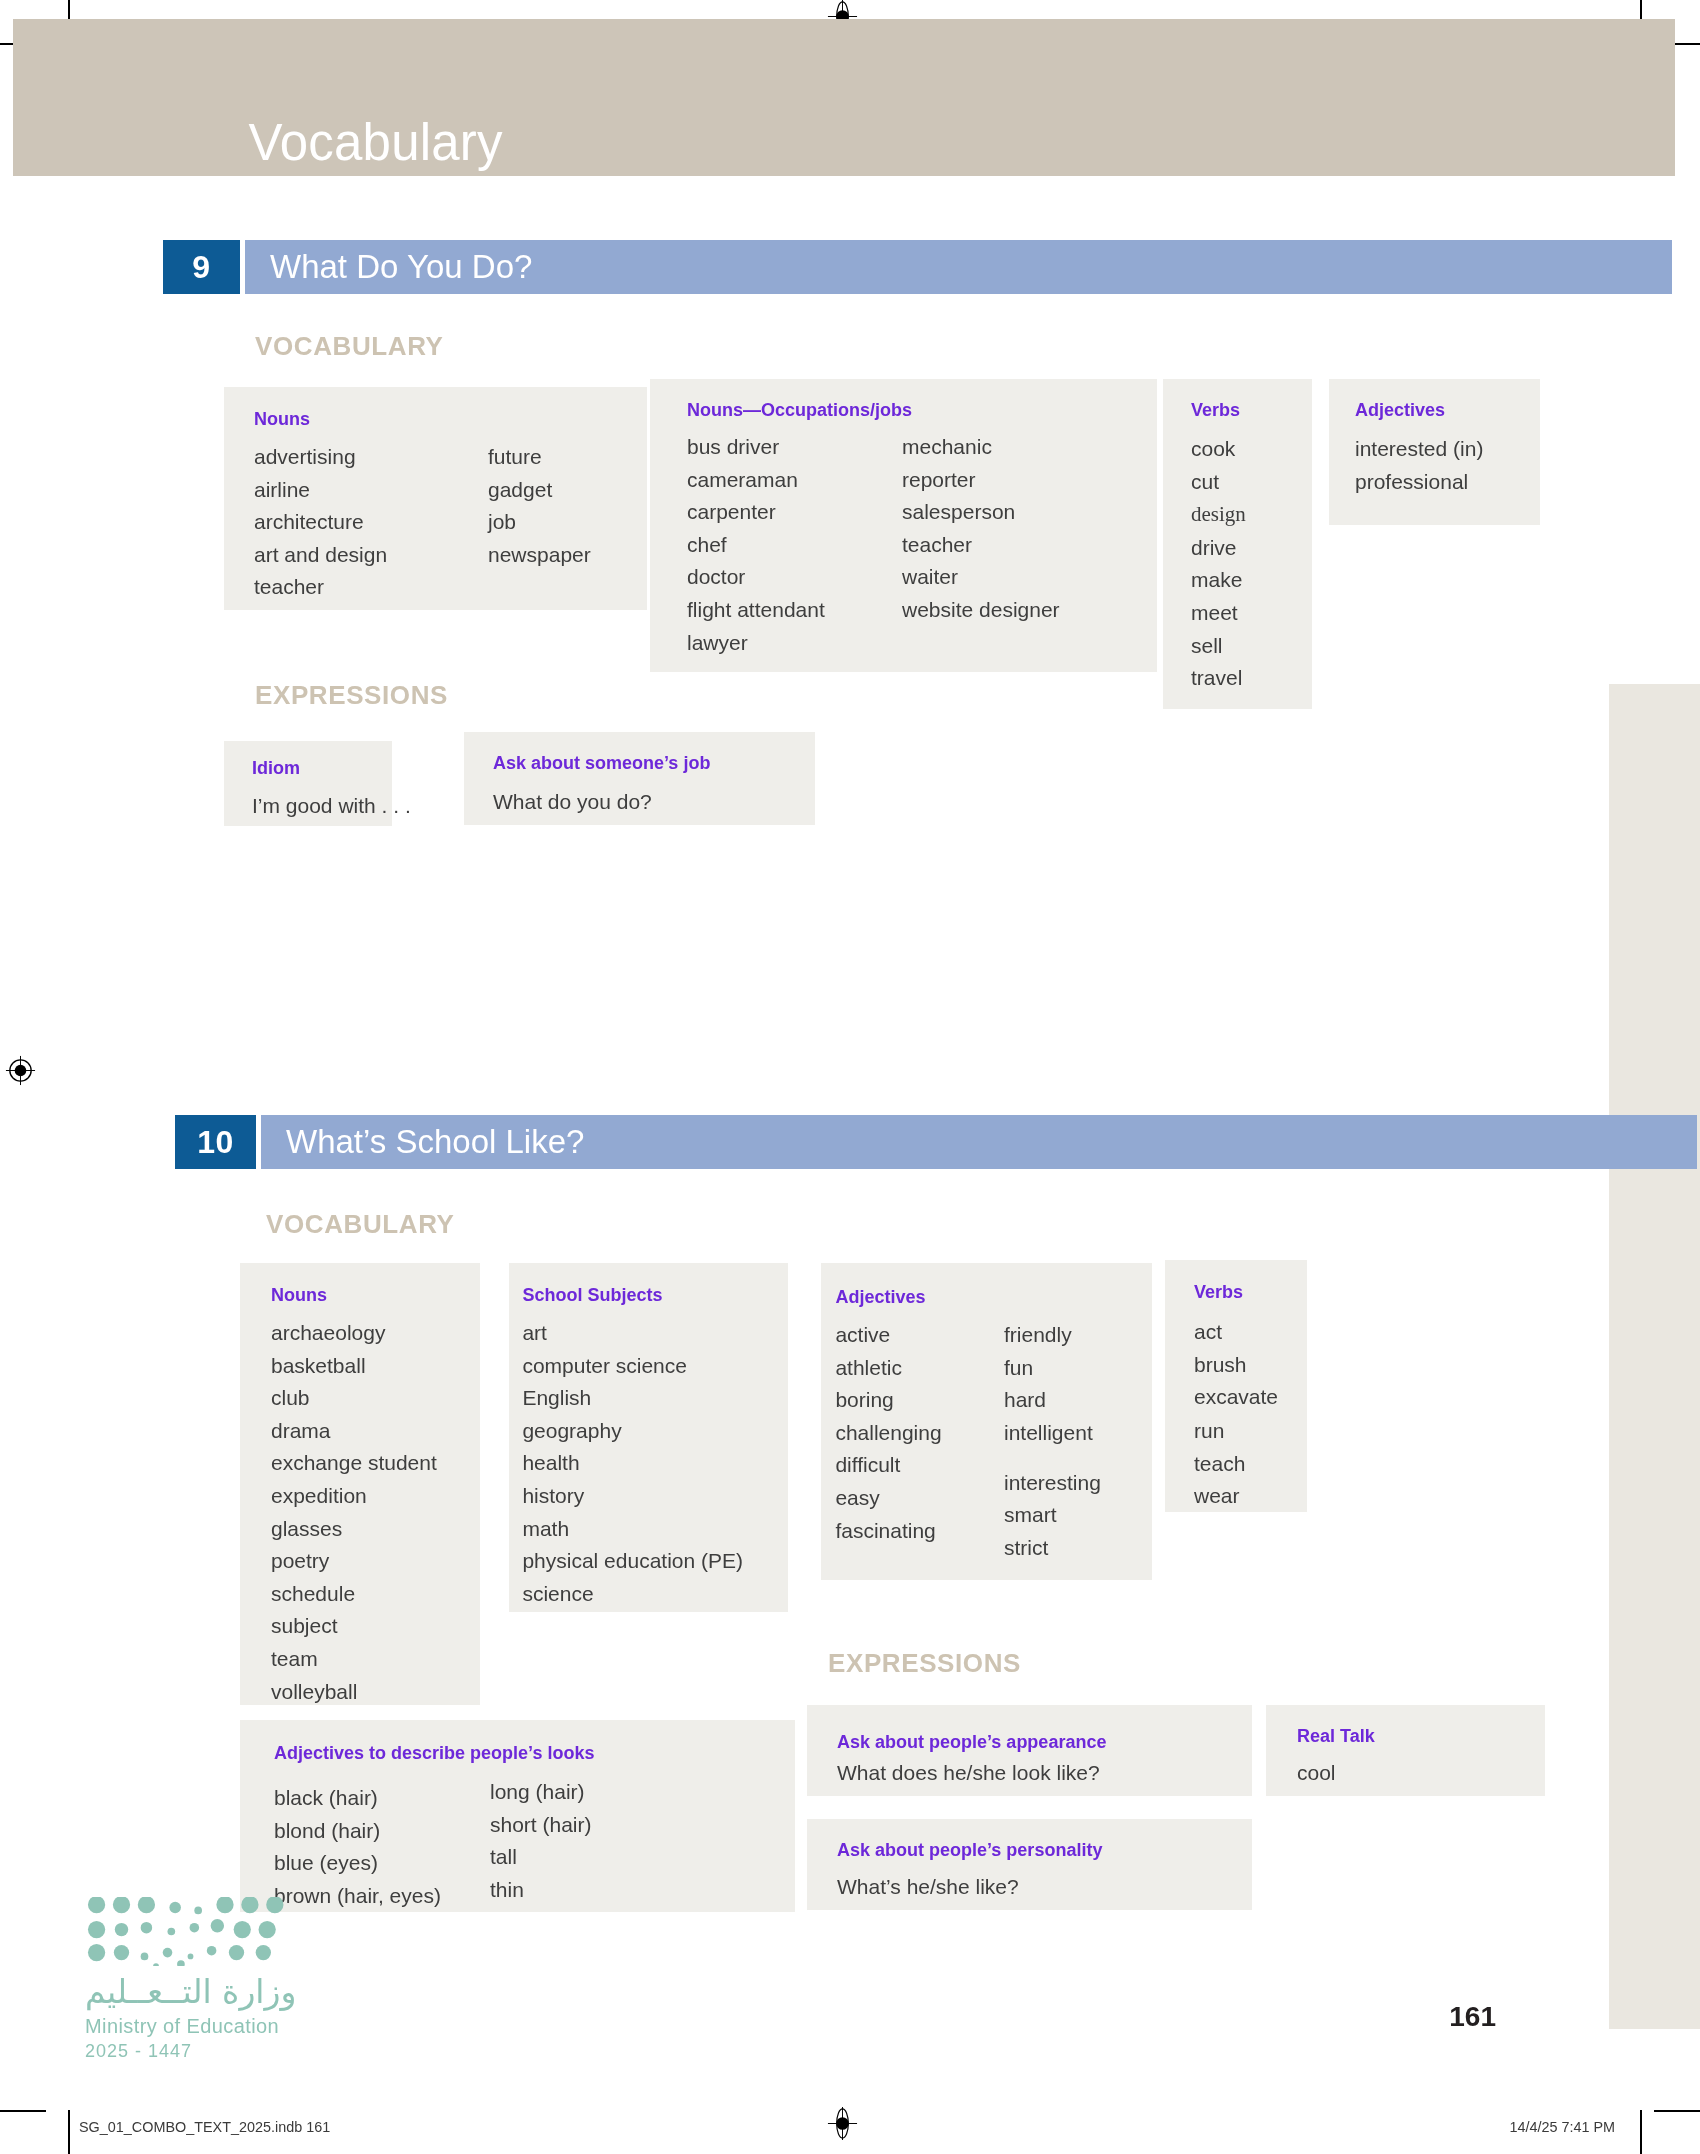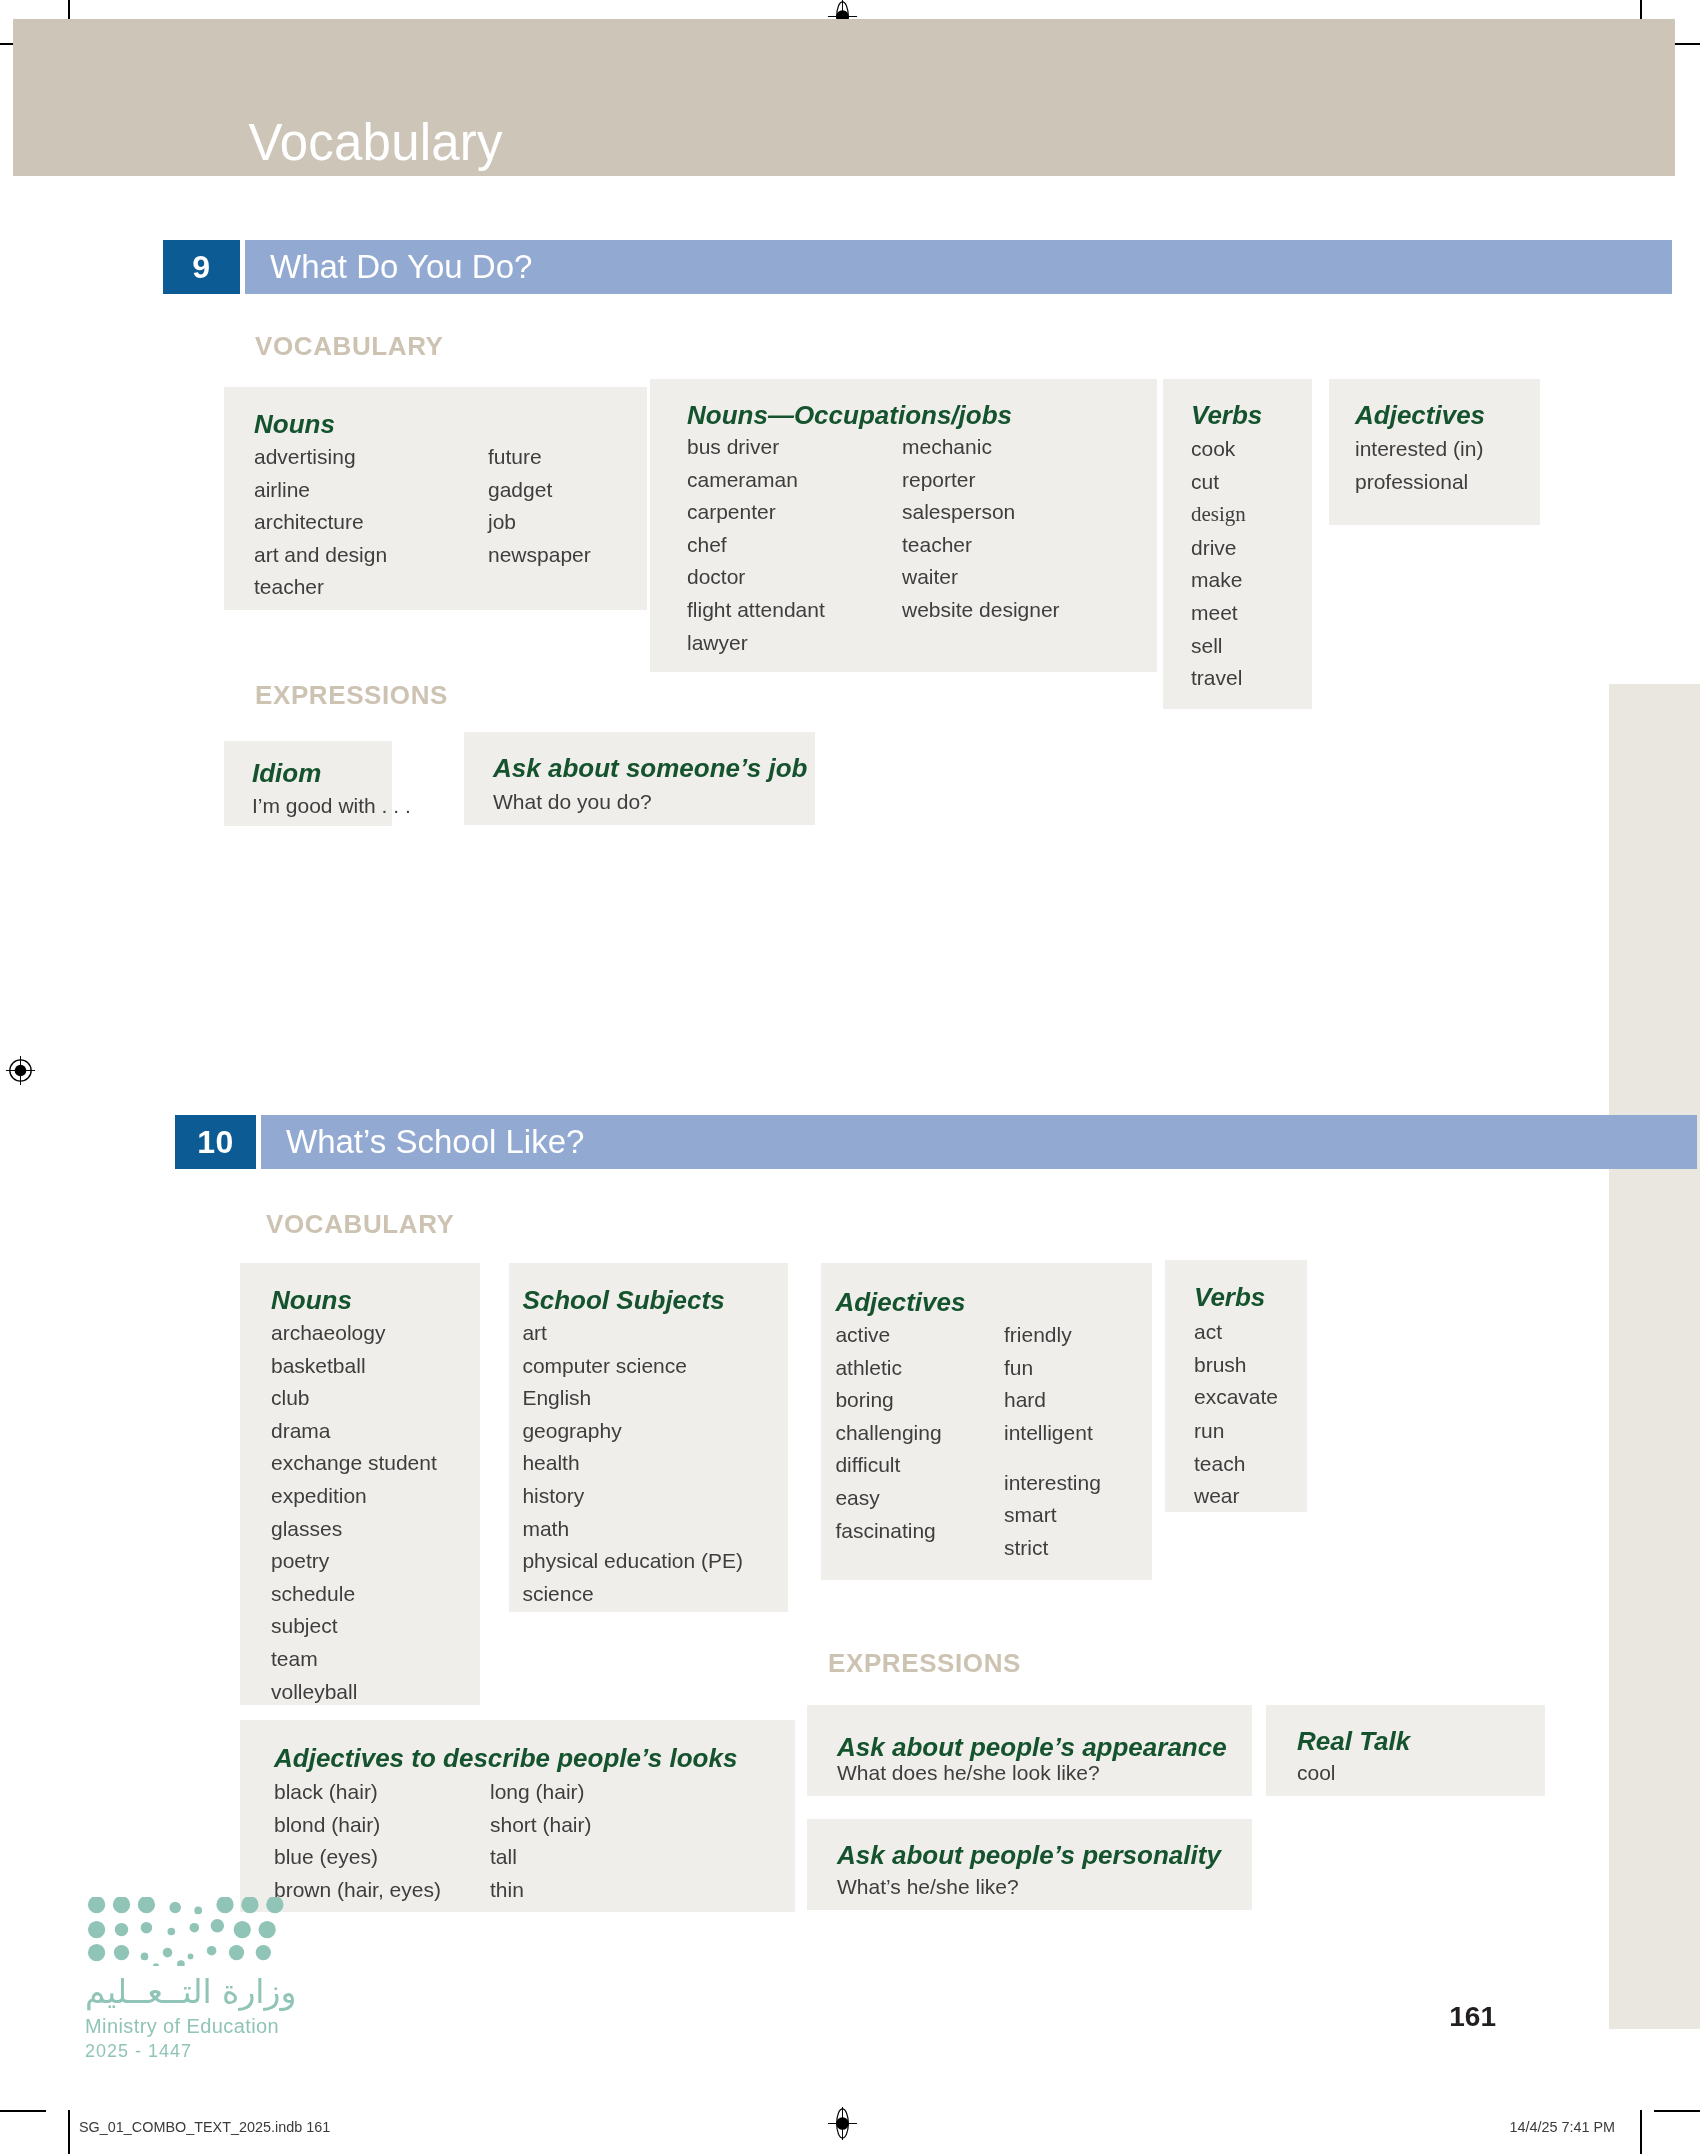--- a/index.html
+++ b/index.html
@@ -102,25 +102,24 @@
     letter-spacing: 0.6px;
   }
 
   
   .vbox {
     position: absolute;
     background: #efeeea;
     box-sizing: border-box;
   }
   .vbox-title {
-    font-size: 26px;
+    font-size: 18px;
     font-weight: bold;
-    color: #14532d;
+    color: #6d28d9;
     white-space: nowrap;
-    font-style: italic;
   }
   .vword {
     font-size: 21px;
     color: #3e3e3e;
     white-space: nowrap;
     font-weight: 400;
   }
   .col {
     position: absolute;
   }
@@ -373,21 +372,21 @@
     <div class="vword" style="margin-bottom:8.6px;">brush</div>
     <div class="vword" style="margin-bottom:10px;text-align:center;">excavate</div>
     <div class="vword" style="margin-bottom:8.6px;">run</div>
     <div class="vword" style="margin-bottom:8.6px;">teach</div>
     <div class="vword">wear</div>
   </div>
 </div>
 
 <div class="vbox" style="left:240px; top:1720px; width:555px; height:192px;padding-left:40px;">
   <div class="vbox-title" style="position:absolute; left:34px; top:23px;">Adjectives to describe people’s looks</div>
-  <div class="col" style="left:34px; top:60px;">
+  <div class="col" style="left:34px; top:66px;">
     <div class="vword" style="margin-bottom:8.6px;">black (hair)</div>
     <div class="vword" style="margin-bottom:8.6px;">blond (hair)</div>
     <div class="vword" style="margin-bottom:8.6px;">blue (eyes)</div>
     <div class="vword">brown (hair, eyes)</div>
   </div>
   <div class="col" style="left:250px; top:60px;">
     <div class="vword" style="margin-bottom:8.6px;">long (hair)</div>
     <div class="vword" style="margin-bottom:8.6px;">short (hair)</div>
     <div class="vword" style="margin-bottom:8.6px;">tall</div>
     <div class="vword">thin</div>

